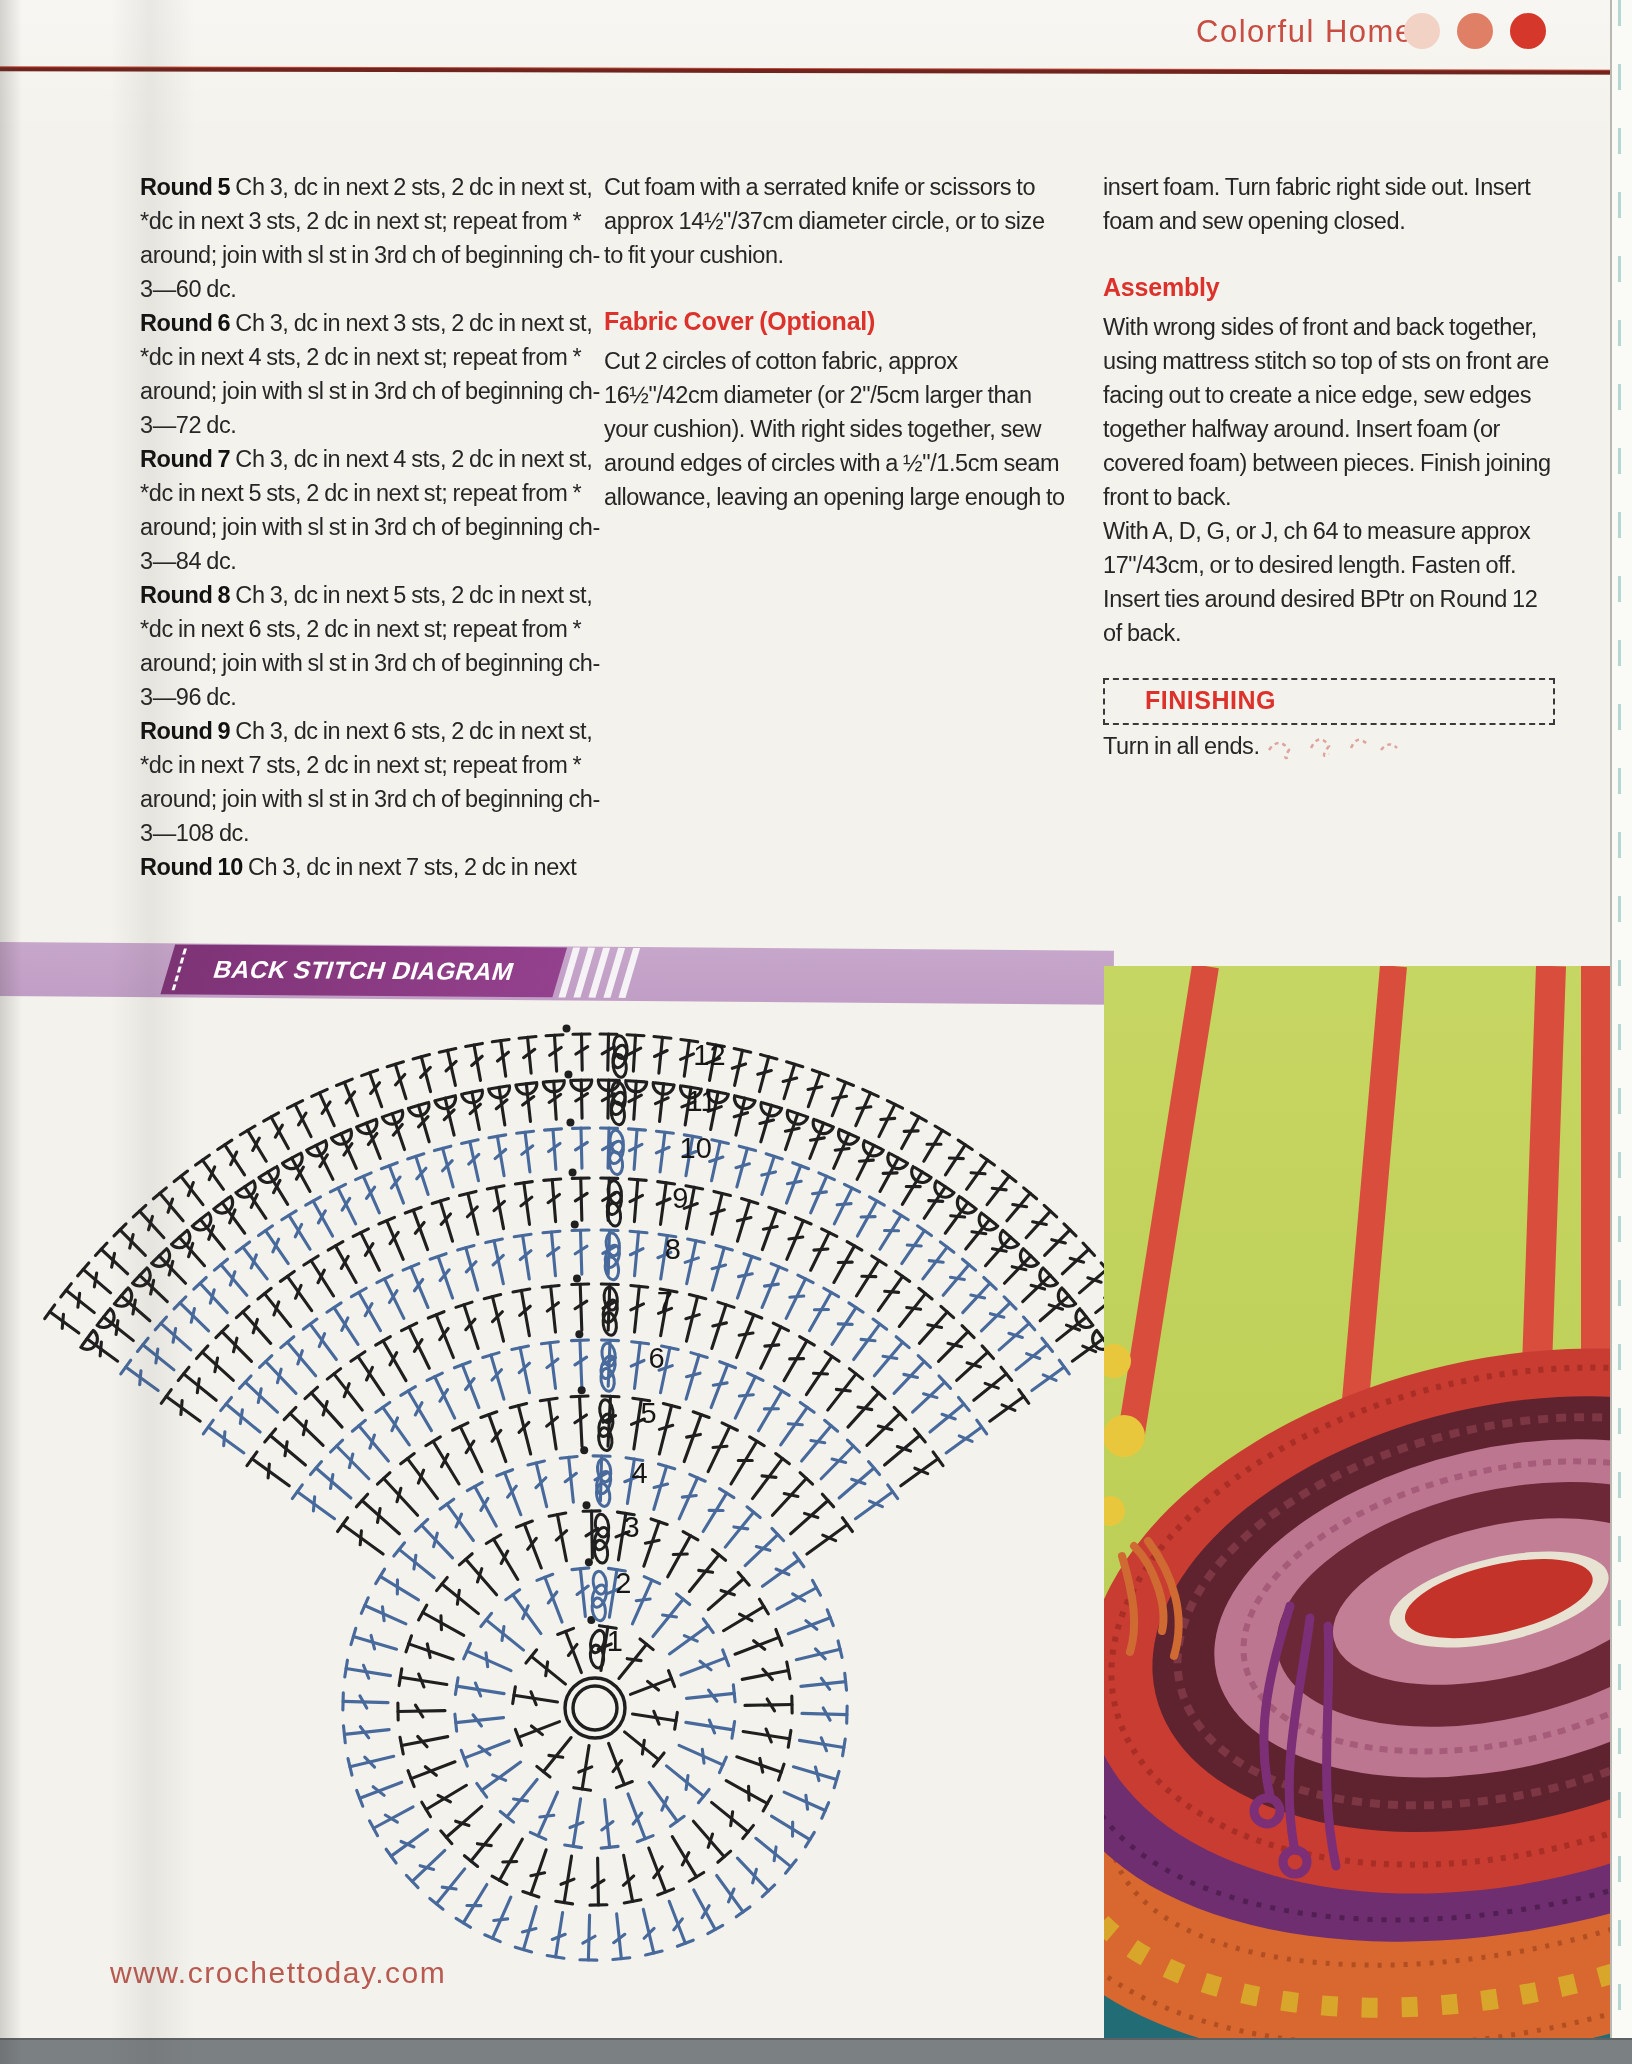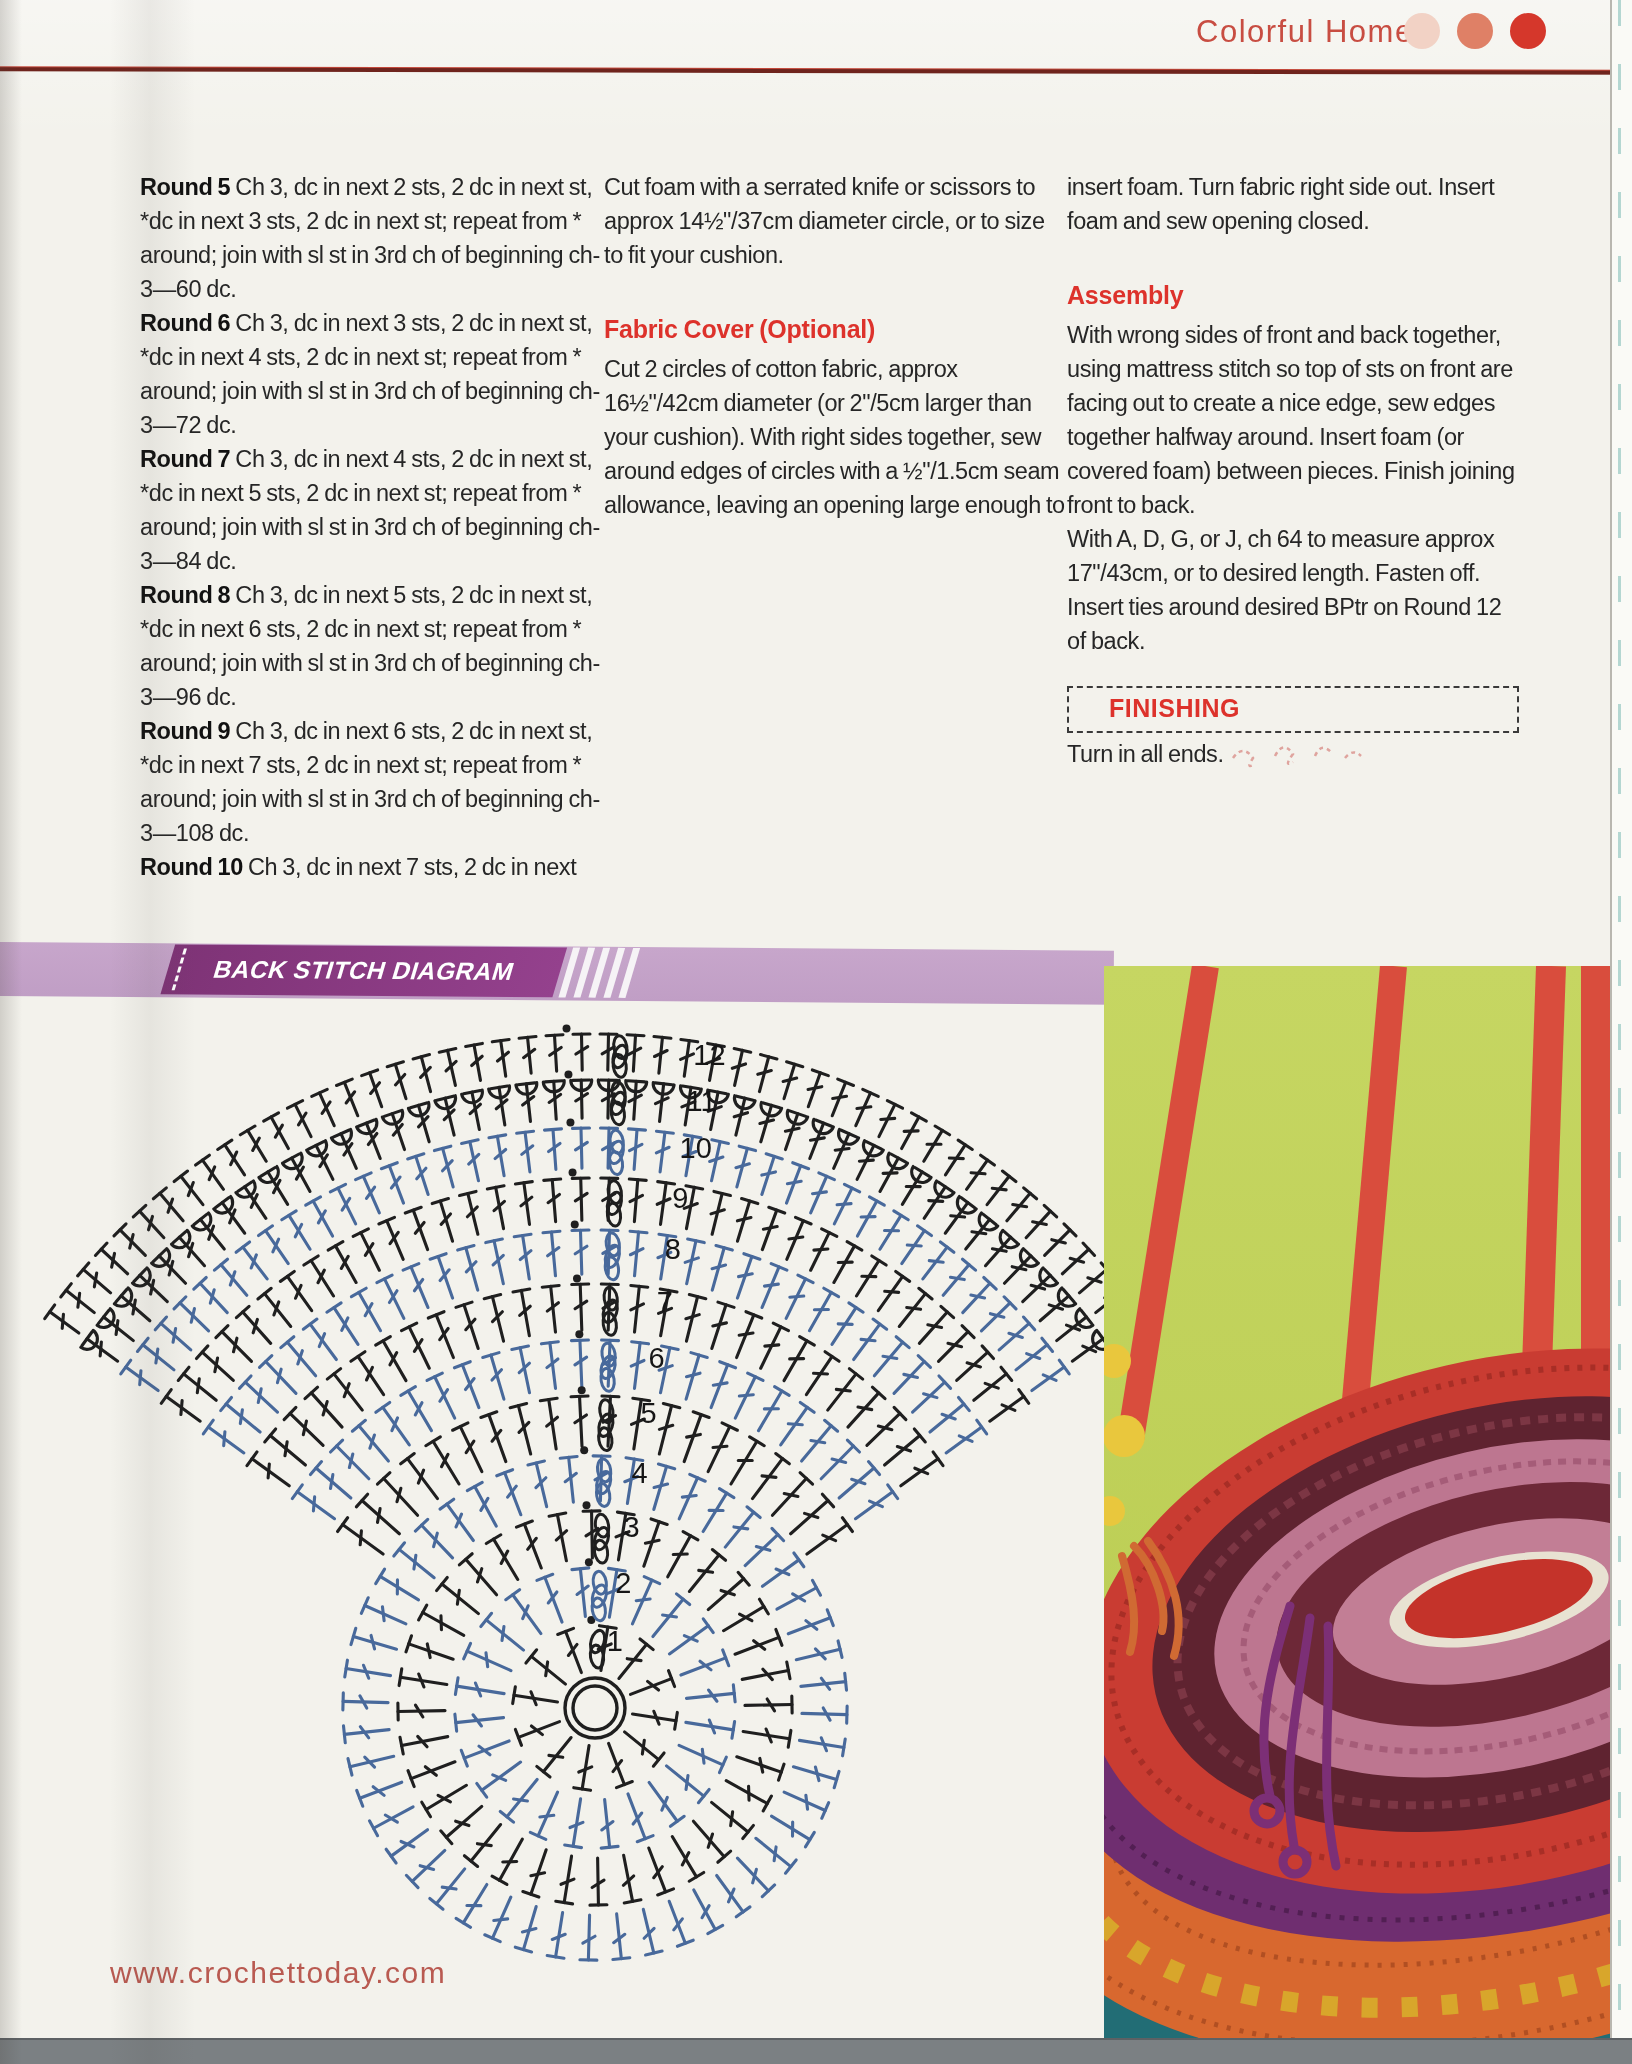--- a/index.html
+++ b/index.html
@@ -13,24 +13,24 @@
   
   .hdr-title{position:absolute;left:1196px;top:14px;font-size:31px;letter-spacing:1.5px;color:#c84d42;}
   .dots{position:absolute;left:1404px;top:13px;display:flex;gap:17px;}
   .dot{width:36px;height:36px;border-radius:50%;}
   .top-rule{position:absolute;left:0;top:69px;width:1632px;height:4px;background:#6f241d;
     box-shadow:0 -1px 0 #c3483a;transform:rotate(0.12deg);}
   
   .col{position:absolute;top:170px;font-size:23.5px;line-height:34px;letter-spacing:-0.4px;word-spacing:-1px;}
   .col-1{left:140px;width:472px;}
   .col-2{left:604px;width:462px;}
-  .col-3{left:1067px;width:452px;}
+  .col-3{left:1103px;width:452px;}
   .para{margin:0;}
   .para .b{font-weight:700;color:#111;}
-  .red-head{margin-top:40px;margin-bottom:6px;font-weight:700;font-size:25px;color:#dd322b;letter-spacing:-0.2px;}
+  .red-head{margin-top:32px;margin-bottom:6px;font-weight:700;font-size:25px;color:#dd322b;letter-spacing:-0.2px;}
   .fin-box{margin-top:28px;margin-bottom:4px;border:2px dashed #3a3a3a;padding:3px 10px 5px 10px;}
   .fin-label{font-weight:700;font-size:25px;color:#dd322b;letter-spacing:0.5px;margin-left:30px;}
   .doodle{vertical-align:-6px;margin-left:4px;}
   
   .band{position:absolute;left:0;top:942px;width:1114px;height:54px;
     background:linear-gradient(180deg,#cbabcf,#c2a0c7);transform:rotate(0.45deg);transform-origin:0 0;}
   .chip{position:absolute;left:168px;top:1px;width:392px;height:50px;
     background:linear-gradient(90deg,#7e3376,#9c4494);transform:skewX(-16deg);
     display:flex;align-items:center;justify-content:center;}
   .chip-dash{position:absolute;left:10px;top:4px;height:42px;border-left:3px dashed #fff;}

